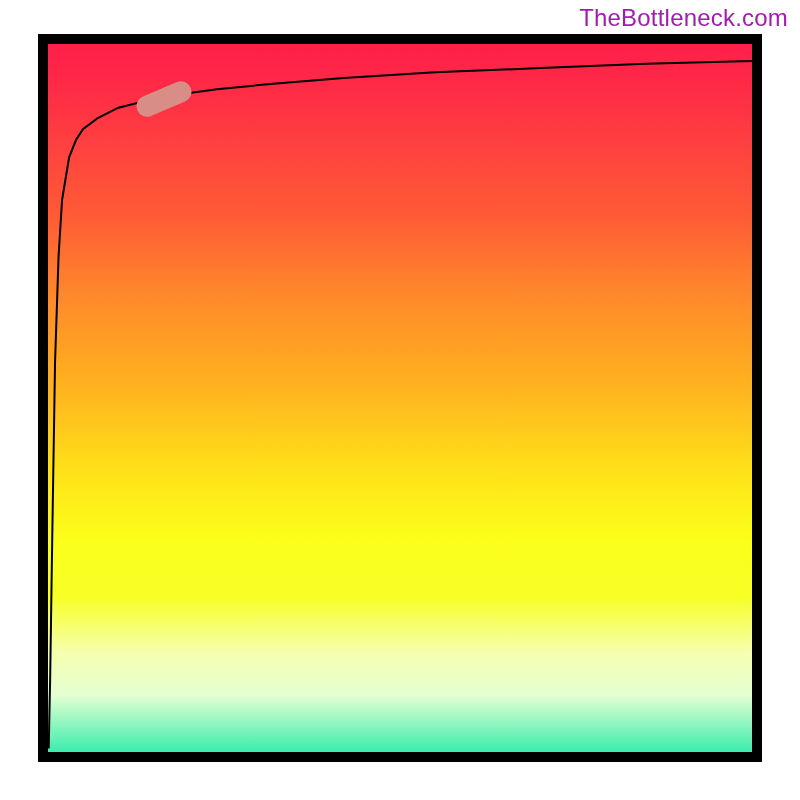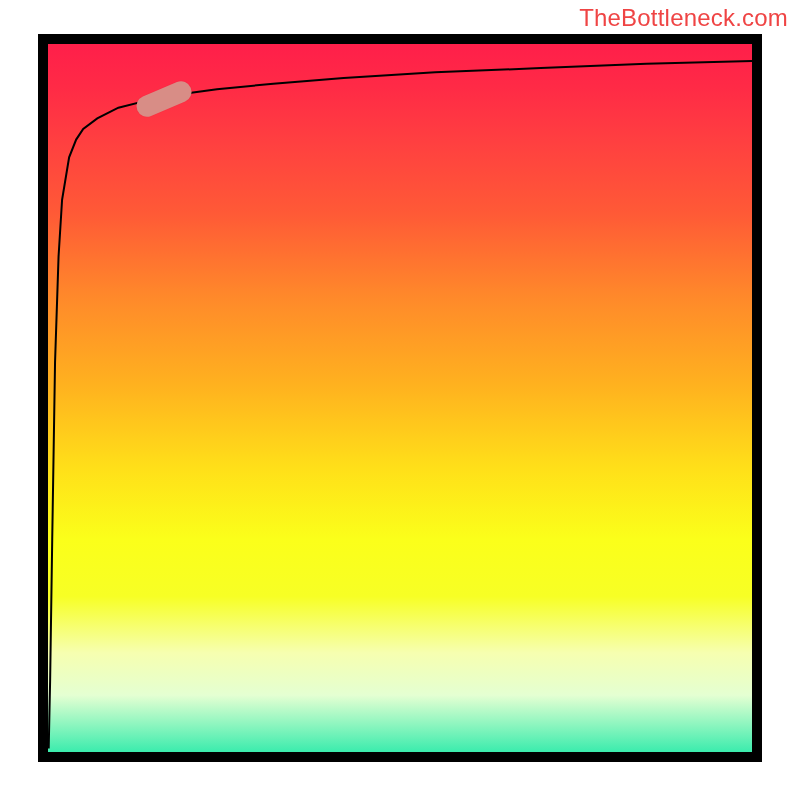--- a/index.html
+++ b/index.html
@@ -14,21 +14,21 @@
     position: relative;
     width: 800px;
     height: 800px;
   }
   .watermark {
     position: absolute;
     top: 4px;
     right: 12px;
     font-family: Arial, Helvetica, sans-serif;
     font-size: 24px;
-    color: #ef4444;
+    color: #a21caf;
     letter-spacing: 0.2px;
     z-index: 30;
   }
   .frame {
     position: absolute;
     left: 38px;
     top: 34px;
     width: 724px;   
     height: 728px;  
     background: #000;

